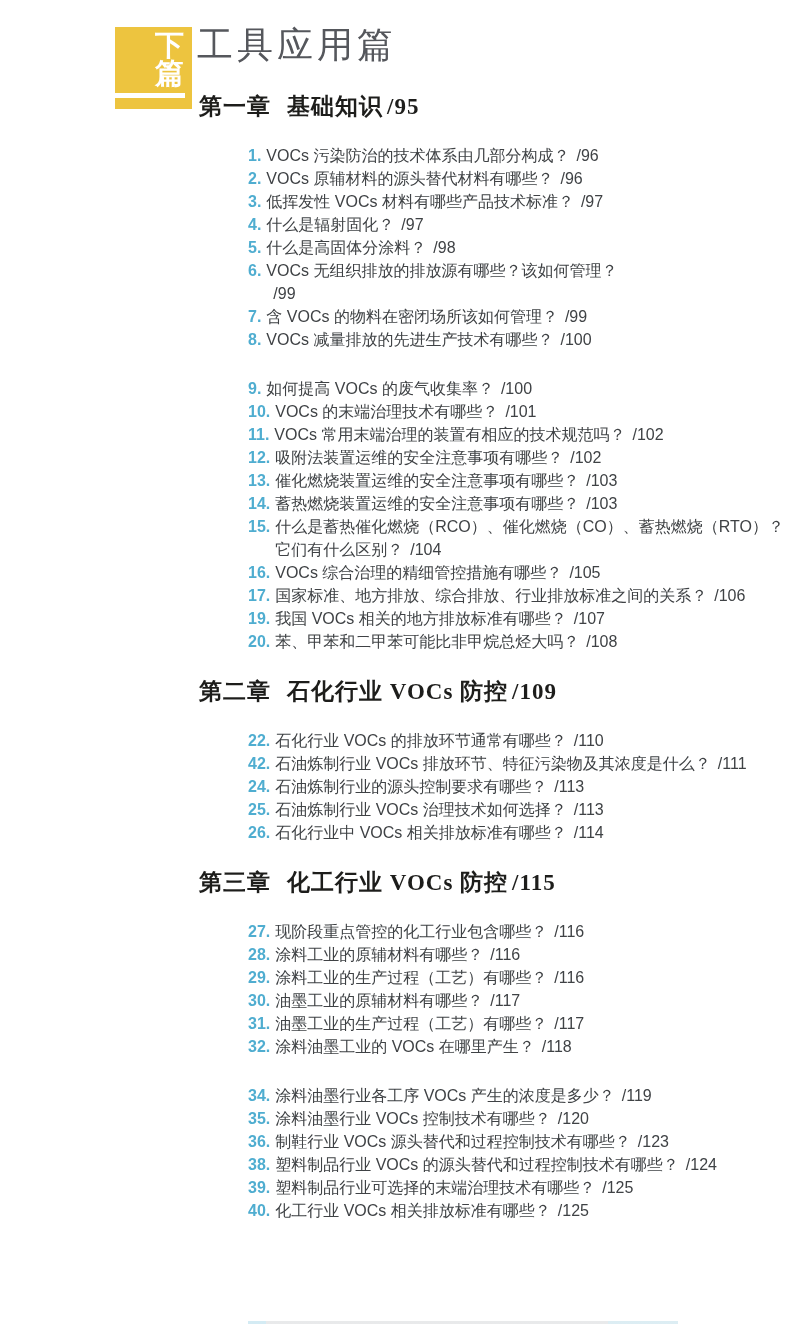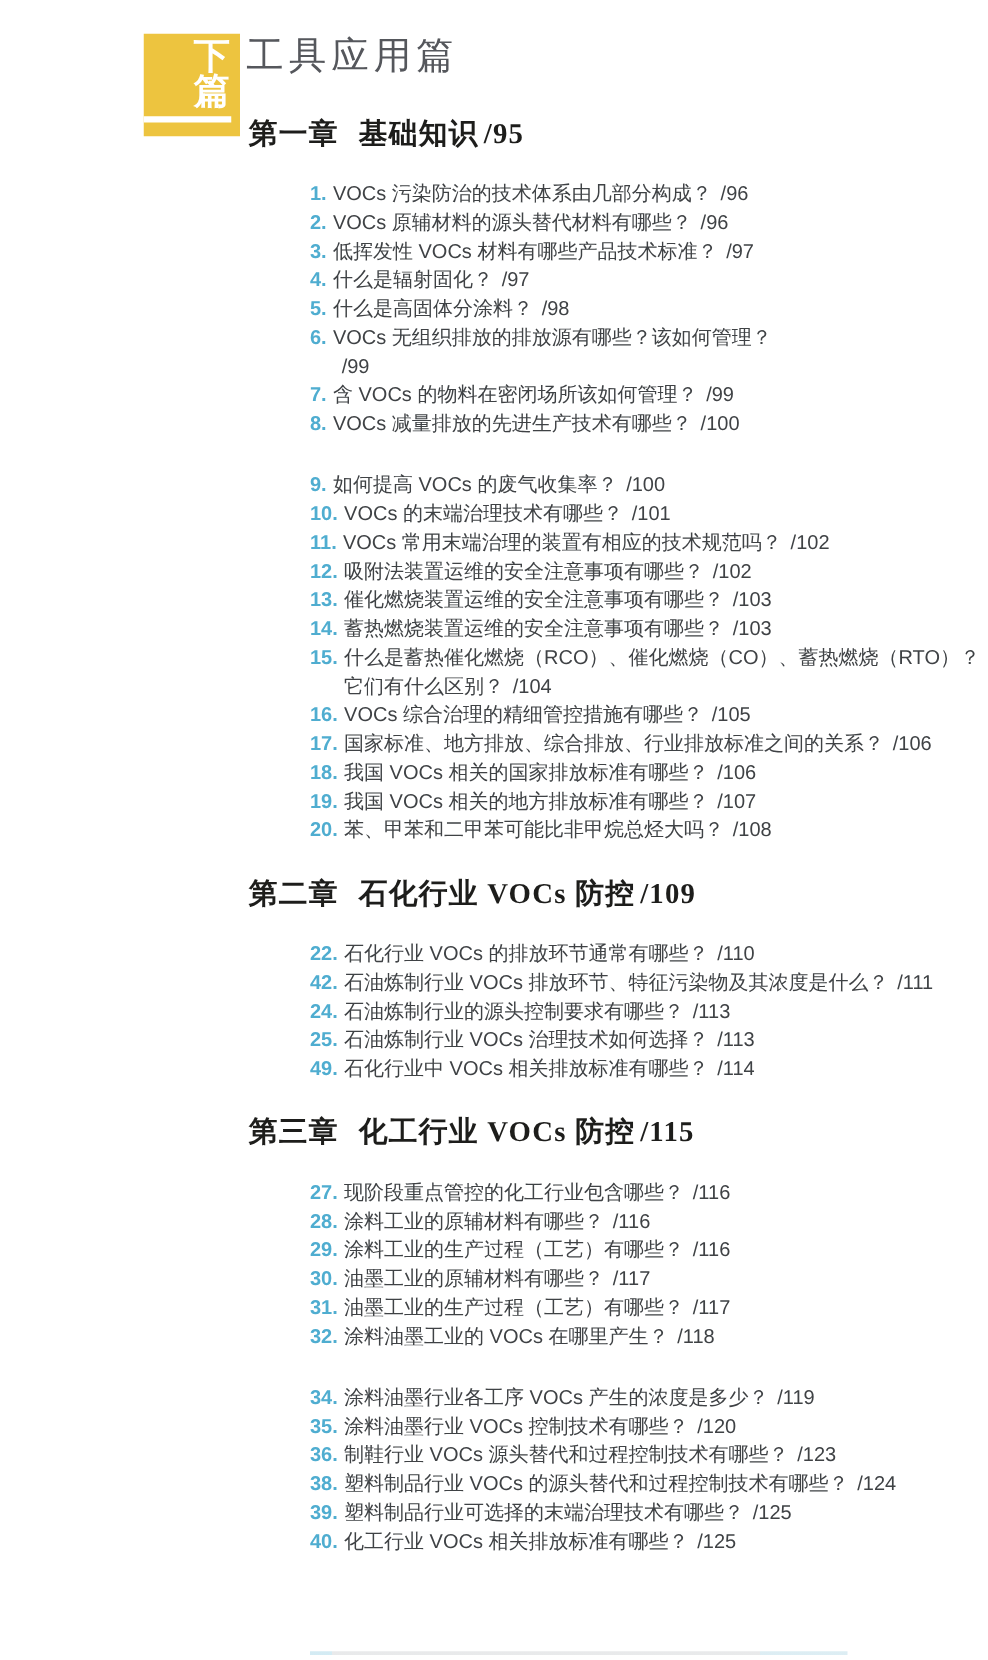--- a/index.html
+++ b/index.html
@@ -46,21 +46,21 @@
     bottom: 11px;
     width: 70px;
     height: 5px;
     background: #ffffff;
   }
 
   
   .part-title {
     margin: 0;
     padding: 26px 0 0 197px;
-    font-size: 30px;
+    font-size: 36px;
     line-height: 38px;
     font-weight: 400;
     color: #55575c;
     letter-spacing: 4px;
     font-family: Liberation Serif, serif;
   }
 
   
   .chapter-heading {
     margin: 24px 0 22px 199px;
@@ -210,24 +210,20 @@
   <li class="toc-item">
     <span class="toc-num">16.</span>
     <span class="toc-entry">VOCs 综合治理的精细管控措施有哪些？<span class="toc-pagenum">/105</span></span>
   </li>
 
   <li class="toc-item">
     <span class="toc-num">17.</span>
     <span class="toc-entry">国家标准、地方排放、综合排放、行业排放标准之间的关系？<span class="toc-pagenum">/106</span></span>
   </li>
 
-  <li class="toc-item">
-    <span class="toc-num">18.</span>
-    <span class="toc-entry">我国 VOCs 相关的国家排放标准有哪些？<span class="toc-pagenum">/106</span></span>
-  </li>
 
   <li class="toc-item">
     <span class="toc-num">19.</span>
     <span class="toc-entry">我国 VOCs 相关的地方排放标准有哪些？<span class="toc-pagenum">/107</span></span>
   </li>
 
   <li class="toc-item">
     <span class="toc-num">20.</span>
     <span class="toc-entry">苯、甲苯和二甲苯可能比非甲烷总烃大吗？<span class="toc-pagenum">/108</span></span>
   </li>
@@ -252,21 +248,21 @@
     <span class="toc-num">24.</span>
     <span class="toc-entry">石油炼制行业的源头控制要求有哪些？<span class="toc-pagenum">/113</span></span>
   </li>
 
   <li class="toc-item">
     <span class="toc-num">25.</span>
     <span class="toc-entry">石油炼制行业 VOCs 治理技术如何选择？<span class="toc-pagenum">/113</span></span>
   </li>
 
   <li class="toc-item">
-    <span class="toc-num">49.</span>
+    <span class="toc-num">26.</span>
     <span class="toc-entry">石化行业中 VOCs 相关排放标准有哪些？<span class="toc-pagenum">/114</span></span>
   </li>
 </ul>
       </section>
 
   <section class="chapter">
     <h2 class="chapter-heading"><span class="ch-label">第三章</span><span class="ch-title">化工行业 VOCs 防控</span><span class="ch-page">/115</span></h2>
   <ul class="toc-group">
   <li class="toc-item">
     <span class="toc-num">27.</span>

